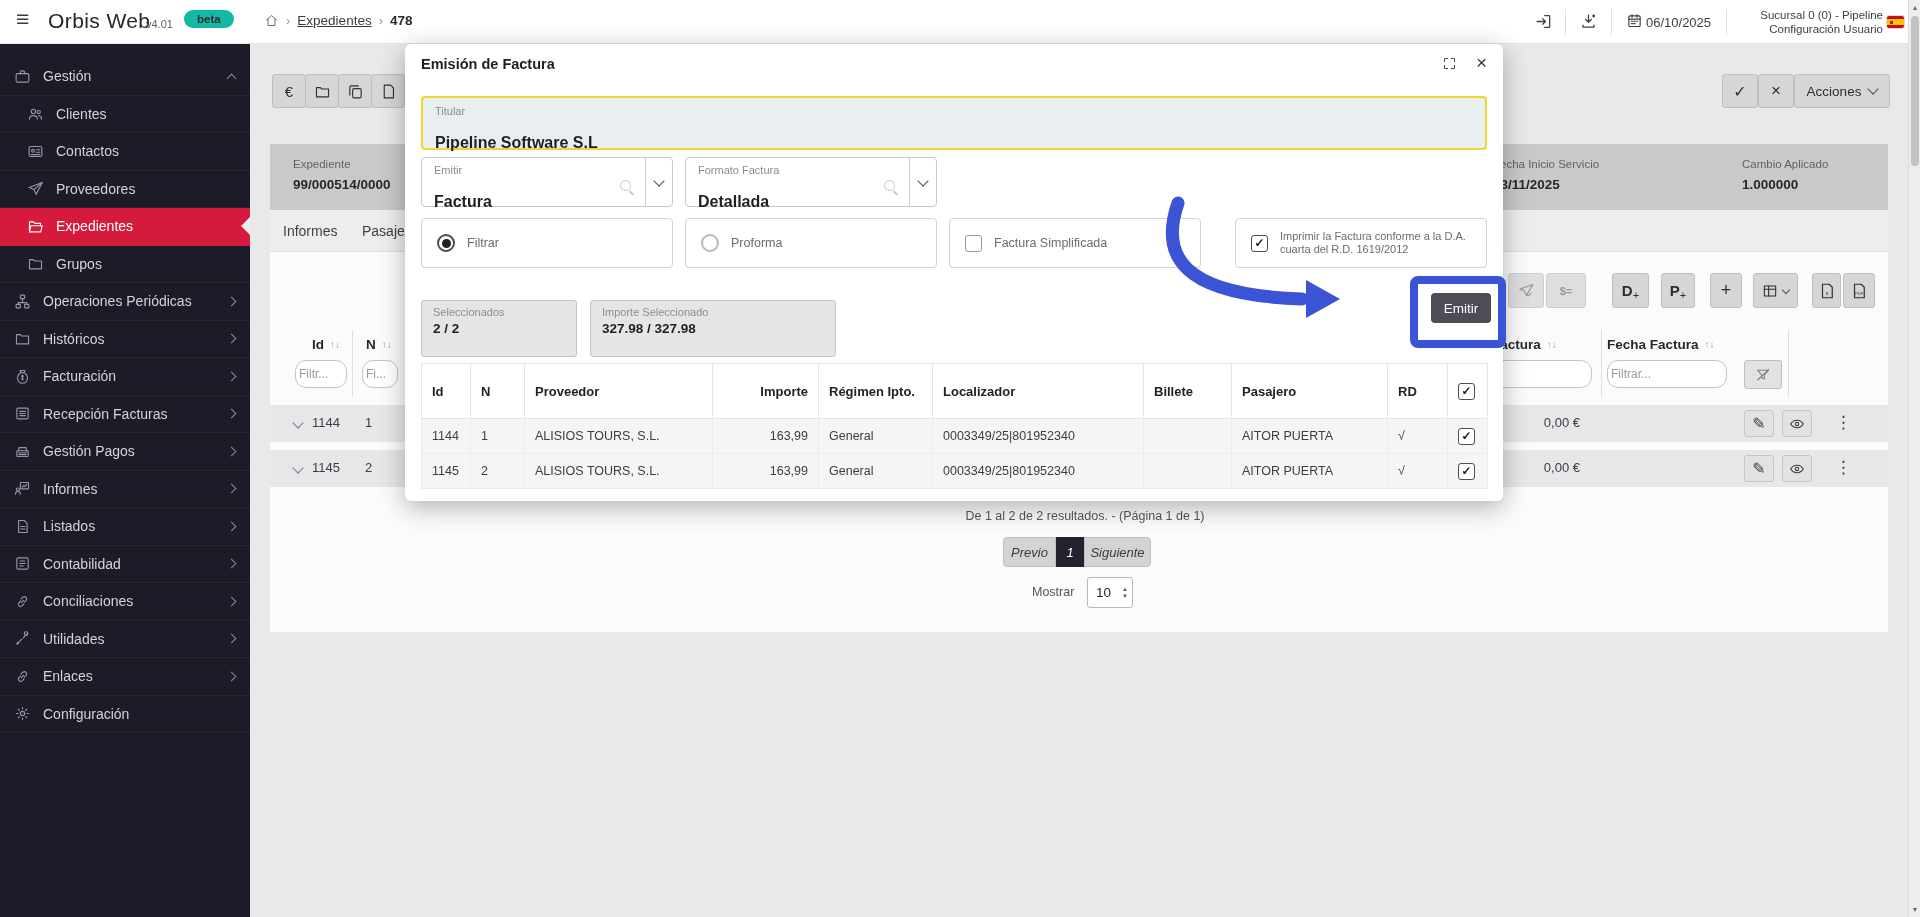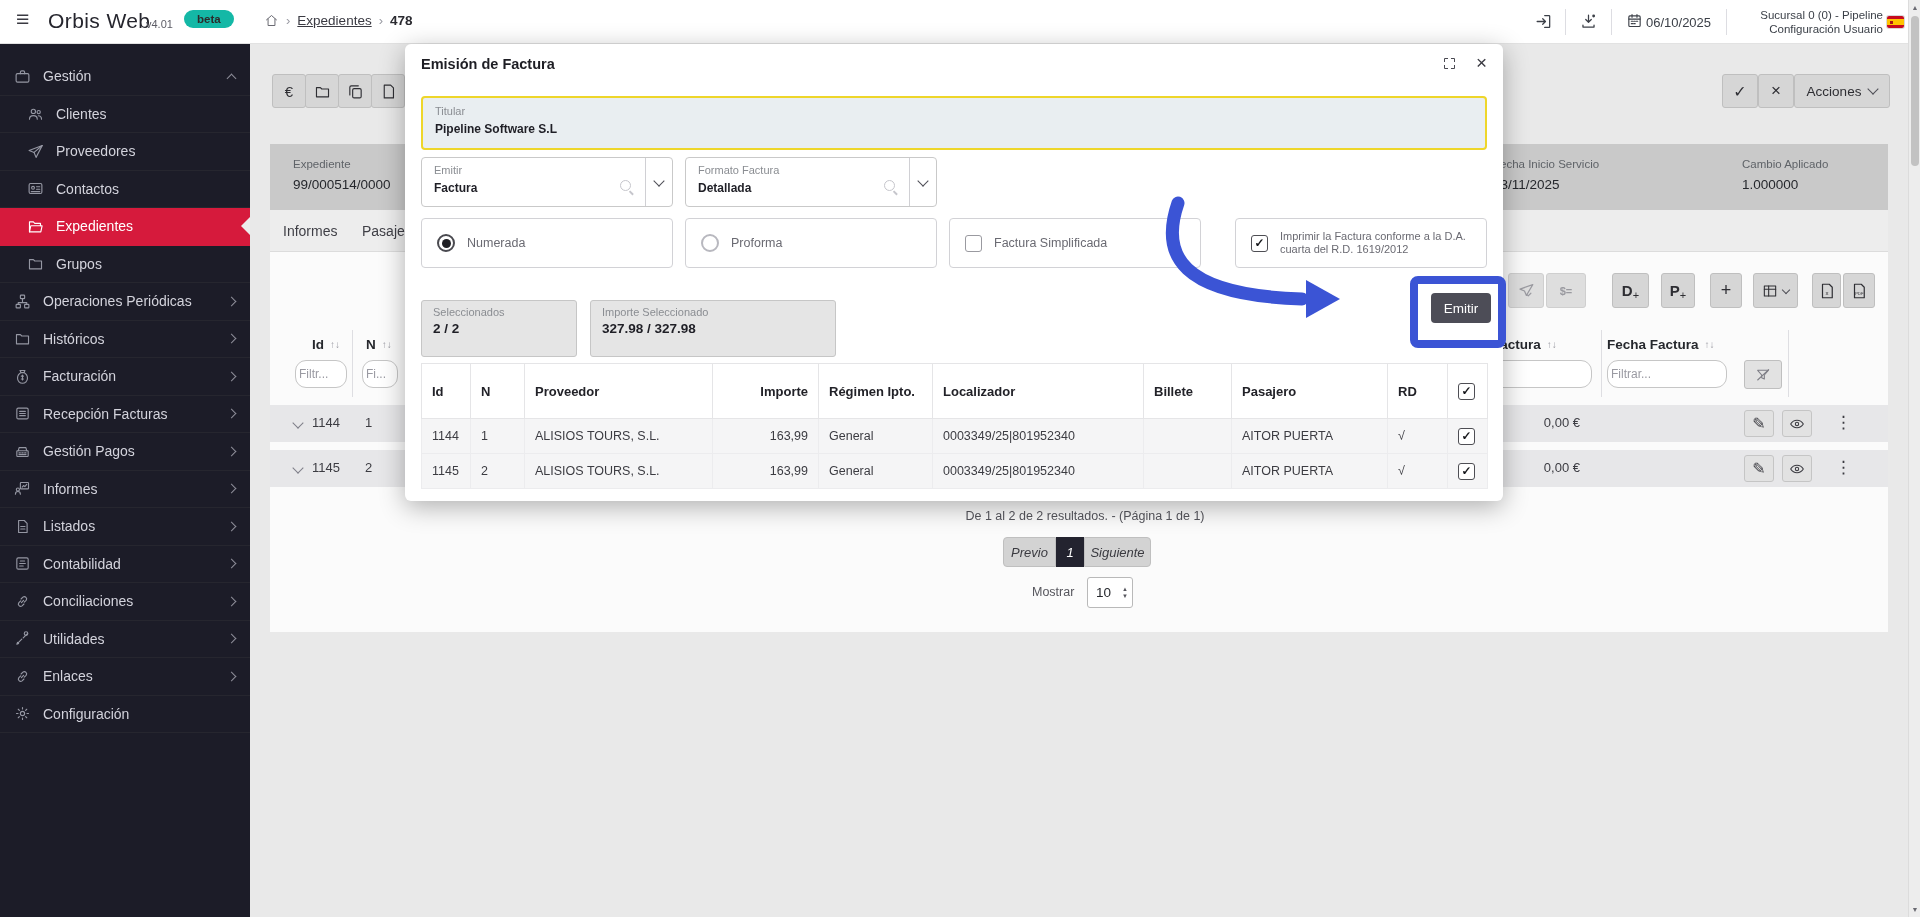--- a/index.html
+++ b/index.html
@@ -36,21 +36,21 @@
   .schev { position:absolute; right:15px; width:7px; height:7px; border-right:1.6px solid #8e8e99; border-bottom:1.6px solid #8e8e99; }
   .schev.right { transform:rotate(-45deg); }
   .schev.up { transform:rotate(-135deg); top:17px; }
   .notch { position:absolute; right:0; top:50%; margin-top:-9px; width:0; height:0; border-top:9px solid transparent; border-bottom:9px solid transparent; border-right:9px solid #ededed; }
 
   
   .btn-g { position:absolute; height:34px; background:#d6d6d6; border:1px solid #bfbfbf; border-radius:3px; display:flex; align-items:center; justify-content:center; color:#2e2e33; cursor:pointer; }
   .btn-g.dis { background:#dedede; color:#9a9aa0; border-color:#cfcfcf; cursor:default; }
   .infobar { position:absolute; left:270px; top:144px; width:1618px; height:66px; background:#c9c9c9; }
   .ib-label { position:absolute; font-size:11.5px; color:#5f6368; }
-  .ib-value { position:absolute; font-size:13.5px; font-weight:normal; color:#26282d; }
+  .ib-value { position:absolute; font-size:13.5px; font-weight:bold; color:#26282d; }
   .tabs { position:absolute; left:270px; top:210px; width:1618px; height:42px; background:#ededed; border-bottom:1px solid #dcdcdc; }
   .tab { position:absolute; top:13px; font-size:14px; color:#3f3f46; cursor:pointer; }
   .panel { position:absolute; left:270px; top:252px; width:1618px; height:380px; background:#fbfbfb; }
   .hcol { position:absolute; font-size:13.5px; font-weight:bold; color:#26282d; display:flex; gap:6px; align-items:center; }
   .sortg { font-size:10px; color:#9a9aa2; font-weight:normal; }
   .flt { position:absolute; height:28px; border:1px solid #c6c6c6; border-radius:11px; background:#fff; font-size:12px; color:#555; padding:0 3px; font-family:"Liberation Sans",sans-serif; }
   .flt::placeholder { color:#9a9aa2; }
   .vline { position:absolute; width:1px; background:#dedee2; }
   .rowband { position:absolute; left:270px; width:1618px; height:37px; background:#e7e7e9; }
   .rb-chev { position:absolute; top:14px; width:8px; height:8px; border-right:1.8px solid #7e7e88; border-bottom:1.8px solid #7e7e88; transform:rotate(45deg); cursor:pointer; }
@@ -65,21 +65,21 @@
   .show-sel .val { flex:1; text-align:left; padding-left:8px; font-size:13.5px; color:#26282d; }
   .stepper { width:14px; display:flex; flex-direction:column; align-items:center; line-height:6px; font-size:6px; color:#55555c; gap:1px; }
 
   
   .modal { position:absolute; left:405px; top:44px; width:1098px; height:457px; background:#ffffff; border-radius:6px; box-shadow:0 6px 26px rgba(0,0,0,.3); z-index:10; }
   .m-title { position:absolute; left:16px; top:12px; font-size:14.5px; font-weight:bold; color:#1e1e24; }
   .m-exp { position:absolute; right:46px; top:12px; color:#4a4a52; cursor:pointer; }
   .m-close { position:absolute; right:16px; top:8px; font-size:19px; color:#3a3a42; cursor:pointer; }
   .titular { position:absolute; left:16px; top:52px; width:1066px; height:54px; background:#e9eef1; border:2px solid #eed62a; border-radius:4px; padding:7px 12px; cursor:text; }
   .f-label { font-size:11px; color:#8a8d92; }
-  .f-value { font-size:12px; font-weight:bold; color:#1f1f26; margin-top:5px; }
+  .f-value { font-size:16px; font-weight:bold; color:#1f1f26; margin-top:17px; }
   .dd { position:absolute; top:113px; height:50px; width:252px; border:1px solid #c9c9c9; border-radius:4px; background:#fff; padding:6px 12px; cursor:pointer; }
   .ddsep { position:absolute; right:0; top:0; width:27px; height:100%; border-left:1px solid #d0d0d4; display:flex; align-items:center; justify-content:center; }
   .chv { width:8px; height:8px; border-right:1.8px solid #4e4e56; border-bottom:1.8px solid #4e4e56; transform:rotate(45deg); margin-top:-3px; }
   .mag { position:absolute; right:38px; top:22px; width:14px; height:14px; }
   .mag::before { content:""; position:absolute; left:0; top:0; width:9px; height:9px; border:1.5px solid #c6c6cc; border-radius:50%; }
   .mag::after { content:""; position:absolute; right:0; bottom:1px; width:5px; height:1.5px; background:#c6c6cc; transform:rotate(45deg); }
   .opt { position:absolute; top:174px; height:50px; width:252px; border:1px solid #d2d2d6; border-radius:4px; display:flex; align-items:center; padding-left:15px; gap:12px; cursor:pointer; }
   .opt-lbl { font-size:12.5px; color:#6a6a72; }
   .rad { width:18px; height:18px; border:2px solid #4a4a50; border-radius:50%; display:flex; align-items:center; justify-content:center; }
   .rad.off { border-color:#b8b8bf; }
@@ -359,35 +359,35 @@
             <path d="M3.5 20c0-3.2 2.4-5 5.5-5s5.5 1.8 5.5 5"></path>
             <circle cx="16.5" cy="10" r="2.3"></circle>
             <path d="M16 15.2c2.6.2 4.5 2 4.5 4.8"></path>
           </svg>
         </span>
         <span>Clientes</span>
       </div>
     <div class="sitem sub">
         <span class="sicon">
           <svg class="svgi" width="17" height="17" viewBox="0 0 24 24">
-            <path d="M21.5 3.5L3 10.5l7 2.8 2.8 7 8.7-16.8z"></path>
-            <path d="M10 13.3l11.5-9.8"></path>
-          </svg>
-        </span>
-        <span>Proveedores</span>
-      </div>
-    <div class="sitem sub">
-        <span class="sicon">
-          <svg class="svgi" width="17" height="17" viewBox="0 0 24 24">
             <rect x="3" y="5" width="18" height="14" rx="2"></rect>
             <circle cx="8.5" cy="11" r="2"></circle>
             <path d="M13.5 9.5H18M13.5 13H18M6 16.5h12"></path>
           </svg>
         </span>
         <span>Contactos</span>
+      </div>
+    <div class="sitem sub">
+        <span class="sicon">
+          <svg class="svgi" width="17" height="17" viewBox="0 0 24 24">
+            <path d="M21.5 3.5L3 10.5l7 2.8 2.8 7 8.7-16.8z"></path>
+            <path d="M10 13.3l11.5-9.8"></path>
+          </svg>
+        </span>
+        <span>Proveedores</span>
       </div>
     <div class="sitem sub active">
         <span class="sicon">
           <svg class="svgi" width="17" height="17" viewBox="0 0 24 24">
             <path d="M3.5 19.5l1.8-8.5h16l-1.8 8.5h-16z"></path>
             <path d="M3.5 19.5V5.5h5.5l2 2h8v3.5"></path>
           </svg>
         </span>
         <span>Expedientes</span>
         <span class="notch"></span>
@@ -555,21 +555,21 @@
       <div class="f-label">Formato Factura</div>
       <div class="f-value">Detallada</div>
       <span class="mag"></span>
       <span class="ddsep">
           <span class="chv"></span>
         </span>
     </div>
 
     <div class="opt" style="left:16px;">
         <span class="rad on"></span>
-        <span class="opt-lbl">Numerada</span>
+        <span class="opt-lbl">Filtrar</span>
       </div>
     <div class="opt" style="left:280px;">
         <span class="rad off"></span>
         <span class="opt-lbl">Proforma</span>
       </div>
     <div class="opt" style="left:544px;">
         <span class="cb"></span>
         <span class="opt-lbl">Factura Simplificada</span>
       </div>
     <div class="opt" style="left:830px;padding-right:10px;">

